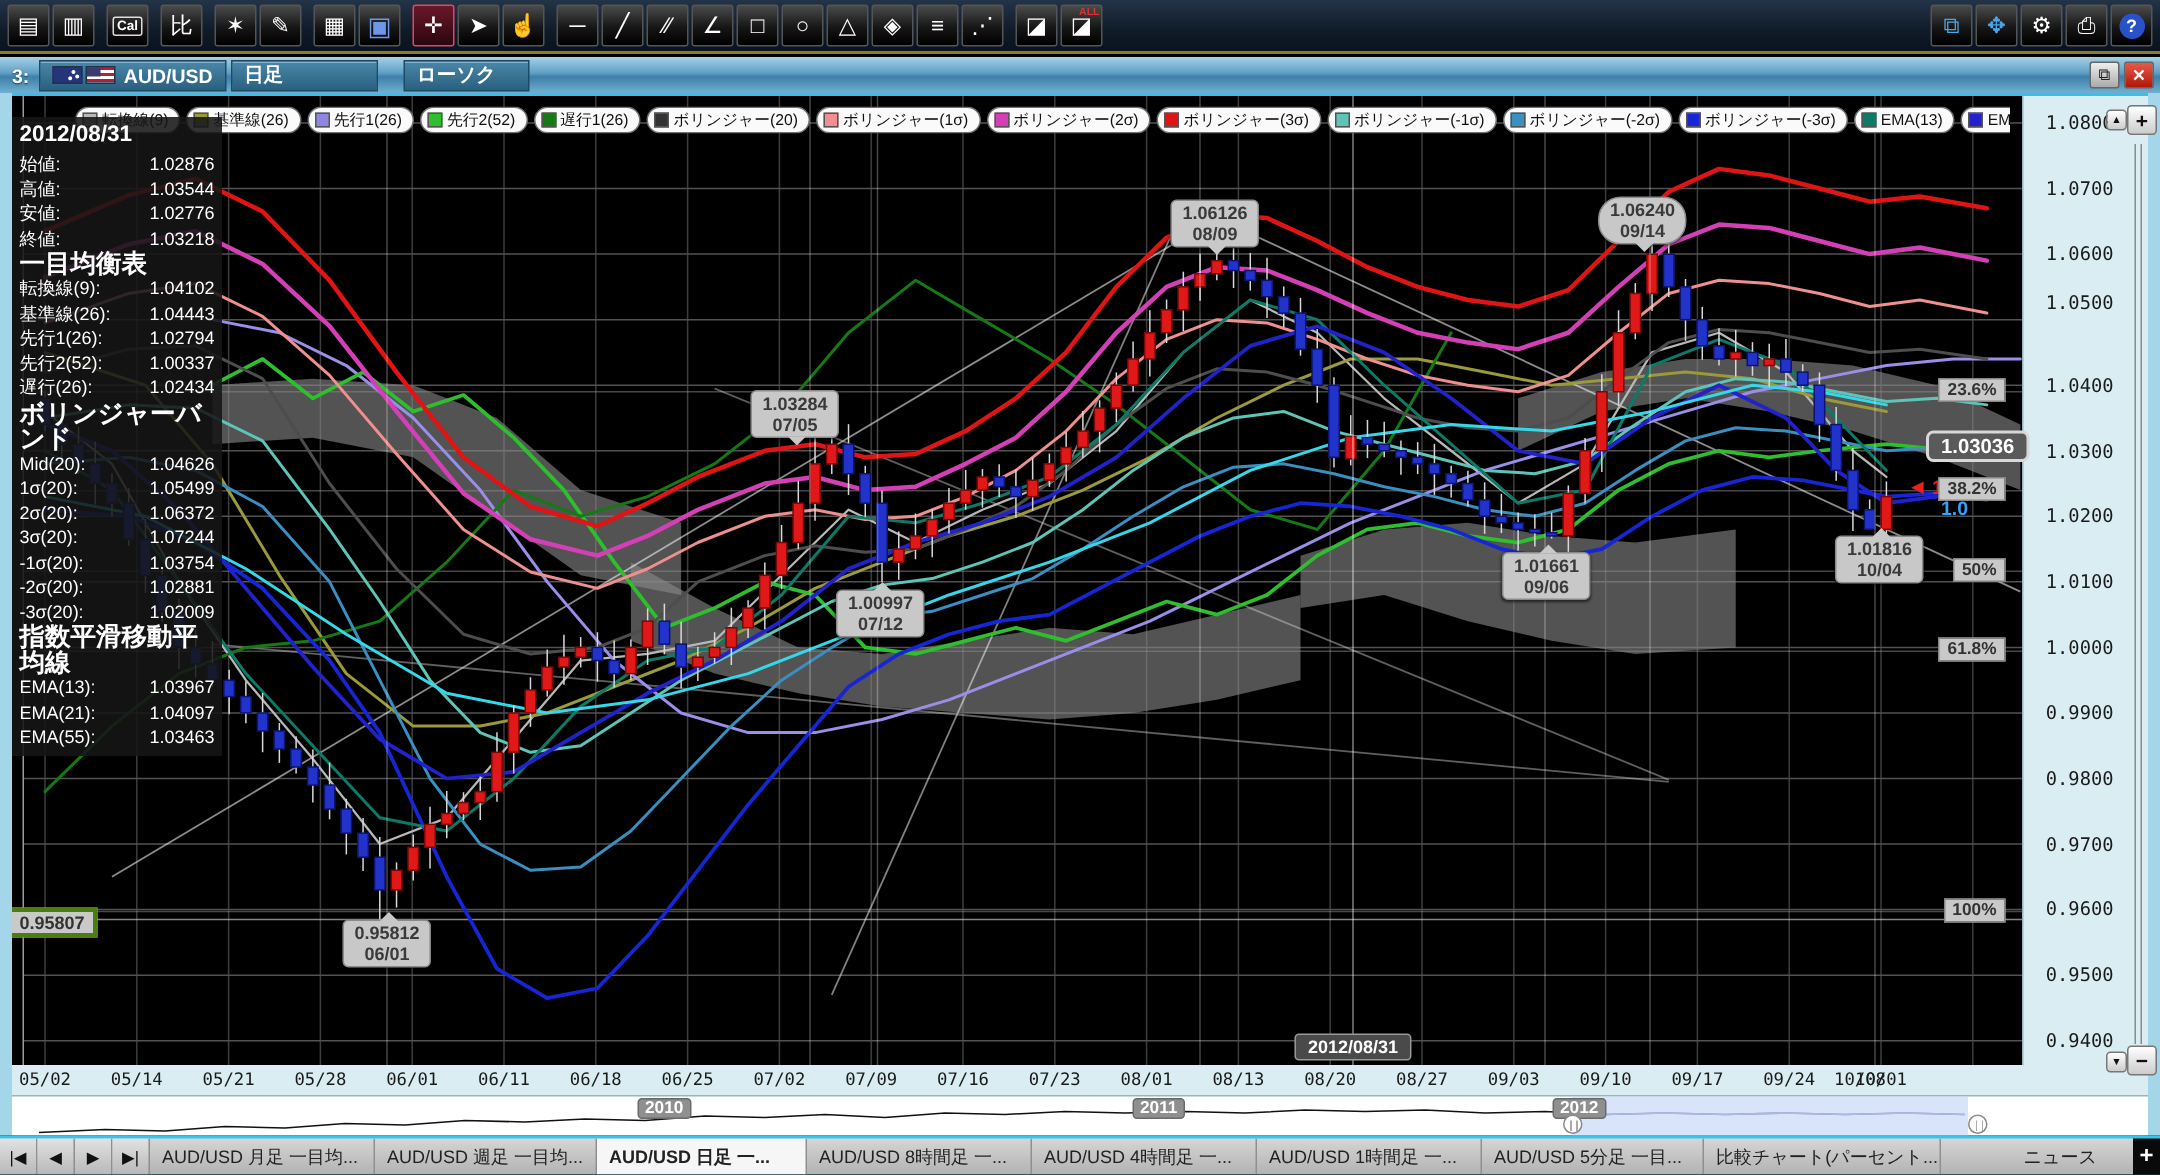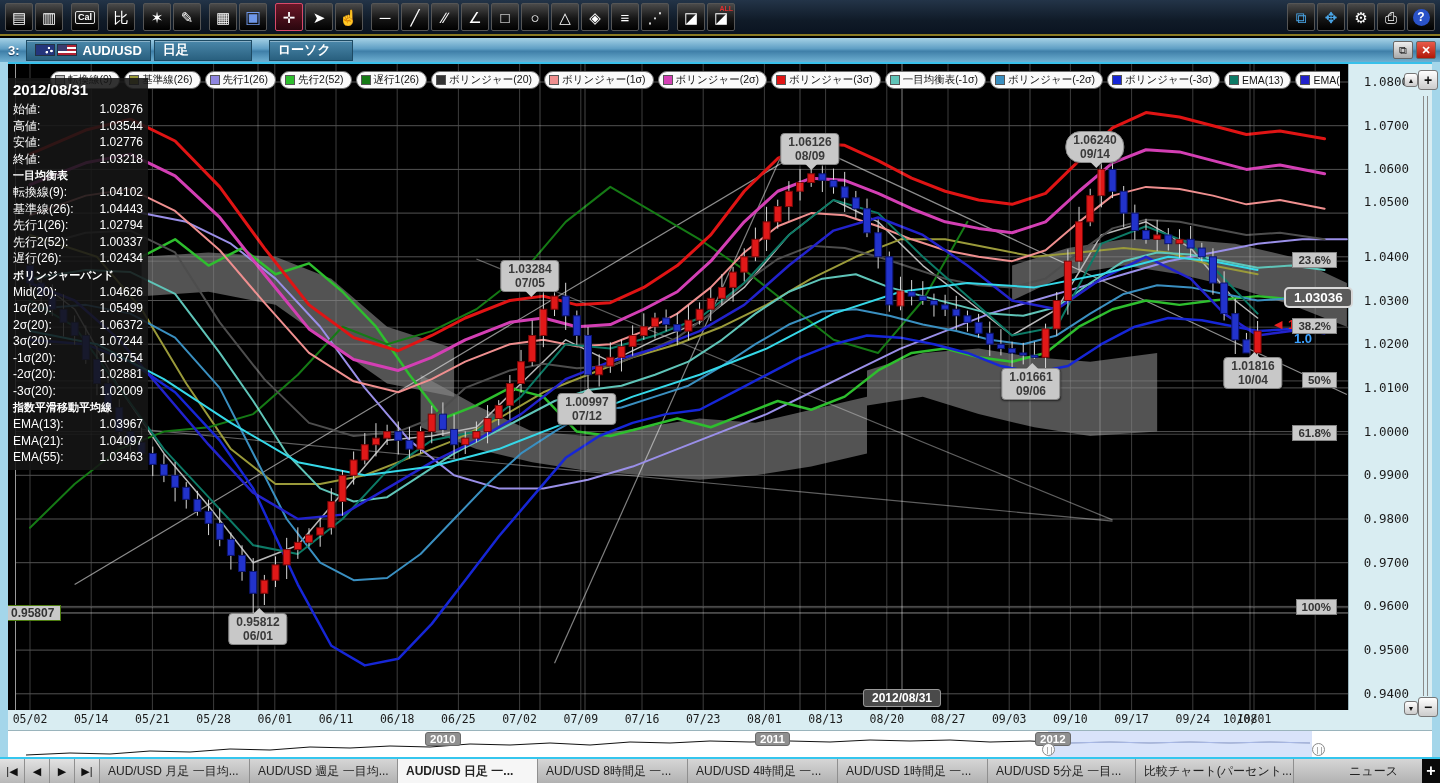--- a/index.html
+++ b/index.html
@@ -49,39 +49,39 @@
   #legend{position:absolute;left:50px;top:71px;height:18px;display:flex;gap:4px;z-index:2;
     width:1290px;overflow:hidden;}
   .pill{height:16px;display:flex;align-items:center;background:#fafafa;border:1px solid #707070;
     border-radius:9px;padding:0 7px 0 4px;font-size:10.5px;color:#111;white-space:nowrap;}
   .pill .sw{width:8px;height:8px;border:1px solid #555;margin-right:3px;display:inline-block;}
   
   #panel{position:absolute;left:8px;top:78px;width:140px;background:rgba(22,22,22,.88);z-index:3;
     color:#fff;padding:2px 5px 4px 5px;box-sizing:border-box;}
   #panel .pdate{font-size:15px;font-weight:bold;margin:1px 0 3px 0;}
   .prow{display:flex;justify-content:space-between;font-size:12px;line-height:16.5px;}
-  .phead{font-size:11px;font-weight:bold;line-height:17px;}
+  .phead{font-size:17px;font-weight:bold;line-height:17px;}
   
   #price-axis{position:absolute;left:1348px;top:64px;width:84px;height:646px;background:#d9edf2;
     border-left:1px solid #9ab4bc;z-index:2;box-sizing:border-box;}
   .ax-lab{position:absolute;left:0;width:60px;text-align:right;font-family:"DejaVu Sans Mono",monospace;
     font-size:12.5px;color:#1a1a1a;}
   #scroll-track{position:absolute;left:74px;top:32px;width:3px;height:600px;border-left:1px solid #8a8a8a;
     border-right:1px solid #8a8a8a;}
   .ax-btn{position:absolute;z-index:8;display:flex;align-items:center;justify-content:center;
     border:1px solid #777;border-radius:3px;background:linear-gradient(#fff,#ccc);color:#111;font-weight:bold;}
   
   .fib{position:absolute;z-index:5;background:#c9c9c9;border:1px solid #858585;color:#333;
     font-size:11.5px;font-weight:bold;padding:1px 5px;}
   #last-badge{position:absolute;z-index:4;background:#5a5a5a;border:2px solid #d8d8d8;border-radius:5px;
     color:#fff;font-weight:bold;font-size:13.5px;padding:1px 8px;}
   #ask-price{position:absolute;z-index:4;color:#e82020;font-weight:bold;font-size:13px;}
   #bid-price{position:absolute;z-index:4;color:#3aa0ff;font-weight:bold;font-size:13px;}
   #ask-arrow{position:absolute;z-index:4;color:#e82020;font-size:11px;}
-  #hline-label{position:absolute;z-index:3;background:#c9c9c9;border:1px solid #4d7c0f;color:#333;
+  #hline-label{position:absolute;z-index:3;background:#c9c9c9;border:3px solid #4d7c0f;color:#333;
     font-size:12px;font-weight:bold;padding:0 6px;}
   
   .callout{position:absolute;transform:translate(-50%,-50%);background:#c8c8c8;border:1px solid #8a8a8a;
     border-radius:4px;padding:1px 7px;font-size:12px;font-weight:bold;color:#3a3a3a;text-align:center;
     line-height:14px;z-index:3;box-shadow:0 1px 2px rgba(0,0,0,.6);white-space:nowrap;}
   .callout.down::after{content:"";position:absolute;left:50%;bottom:-6px;margin-left:-5px;
     border:6px solid transparent;border-top-color:#c8c8c8;border-bottom:0;}
   .callout.up::after{content:"";position:absolute;left:50%;top:-6px;margin-left:-5px;
     border:6px solid transparent;border-bottom-color:#c8c8c8;border-top:0;}
   #xdate-badge{position:absolute;z-index:5;transform:translateX(-50%);background:#4a4a4a;
@@ -564,21 +564,21 @@
     <div class="pill">
       <span class="sw" style="background: rgb(211, 63, 180);"></span>
       <span>ボリンジャー(2σ)</span>
     </div>
     <div class="pill">
       <span class="sw" style="background: rgb(224, 20, 20);"></span>
       <span>ボリンジャー(3σ)</span>
     </div>
     <div class="pill">
       <span class="sw" style="background: rgb(95, 196, 184);"></span>
-      <span>一目均衡表(-1σ)</span>
+      <span>ボリンジャー(-1σ)</span>
     </div>
     <div class="pill">
       <span class="sw" style="background: rgb(58, 143, 192);"></span>
       <span>ボリンジャー(-2σ)</span>
     </div>
     <div class="pill">
       <span class="sw" style="background: rgb(22, 38, 214);"></span>
       <span>ボリンジャー(-3σ)</span>
     </div>
     <div class="pill">

